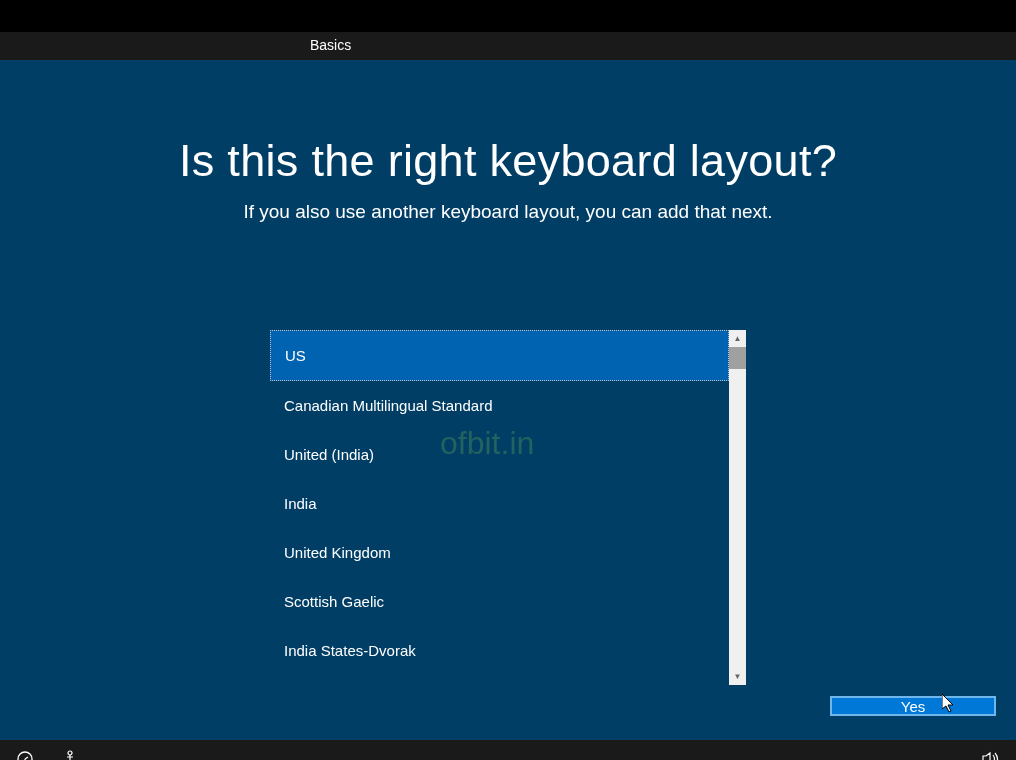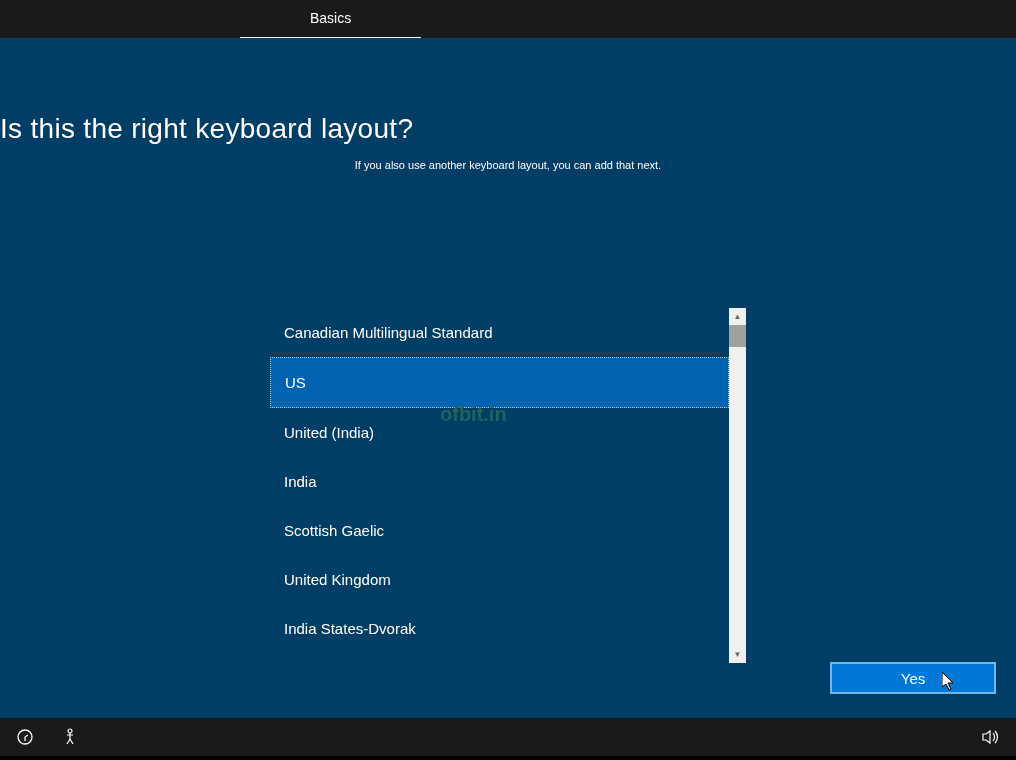--- a/index.html
+++ b/index.html
@@ -9,52 +9,53 @@
       font-family: "Segoe UI", -apple-system, sans-serif;
     }
     html, body {
       width: 1016px;
       height: 760px;
       overflow: hidden;
       background: #000;
     }
     .header-bar {
       width: 100%;
-      height: 38px;
+      height: 28px;
       background: #1a1a1a;
       display: flex;
       align-items: center;
       padding-left: 240px;
+      margin-top: 32px;
     }
     .tab {
       color: #fff;
       font-size: 14px;
       padding: 10px 70px;
       border-bottom: 3px solid #fff;
       height: 42px;
       display: flex;
       align-items: center;
     }
     .main-area {
       width: 100%;
       height: 680px;
       background: #003e66;
       position: relative;
       padding-top: 75px;
     }
     .title {
       color: #fff;
-      font-size: 28px;
+      font-size: 45px;
       font-weight: 300;
-      text-align: left;
+      text-align: center;
       letter-spacing: 0.3px;
     }
     .subtitle {
       color: #fff;
-      font-size: 11px;
+      font-size: 19px;
       text-align: center;
       margin-top: 14px;
       font-weight: 400;
     }
     .list-container {
       position: absolute;
       left: 270px;
       top: 270px;
       width: 476px;
       height: 355px;
@@ -97,31 +98,31 @@
       top: 17px;
       width: 17px;
       height: 22px;
       background: #a0a0a0;
     }
     .watermark {
       position: absolute;
       left: 440px;
       top: 365px;
       color: #24645f;
-      font-size: 20px;
-      font-weight: 700;
+      font-size: 32px;
+      font-weight: 400;
       opacity: 0.95;
       pointer-events: none;
     }
     .yes-button {
       position: absolute;
       right: 20px;
       bottom: 24px;
       width: 166px;
-      height: 32px;
+      height: 20px;
       background: #0078d7;
       border: 2px solid #6fb7ea;
       color: #fff;
       font-size: 15px;
       display: flex;
       align-items: center;
       justify-content: center;
       cursor: pointer;
     }
     .cursor {
@@ -160,26 +161,26 @@
     <span>Basics</span>
   </div>
 </div>
 
 <div class="main-area">
   <h1 class="title">Is this the right keyboard layout?</h1>
   <p class="subtitle">If you also use another keyboard layout, you can add that next.</p>
 
   <div class="list-container">
     <div class="list">
+      <div class="list-item selected">US</div>
       <div class="list-item">Canadian Multilingual Standard</div>
-      <div class="list-item selected">US</div>
       <div class="list-item">United (India)</div>
       <div class="list-item">India</div>
+      <div class="list-item">United Kingdom</div>
       <div class="list-item">Scottish Gaelic</div>
-      <div class="list-item">United Kingdom</div>
       <div class="list-item">India States-Dvorak</div>
     </div>
     <div class="scrollbar">
       <div class="scroll-arrow-up">▲</div>
       <div class="scroll-thumb"></div>
       <div class="scroll-arrow-down">▼</div>
     </div>
   </div>
 
   <div class="watermark">ofbit.in</div>

